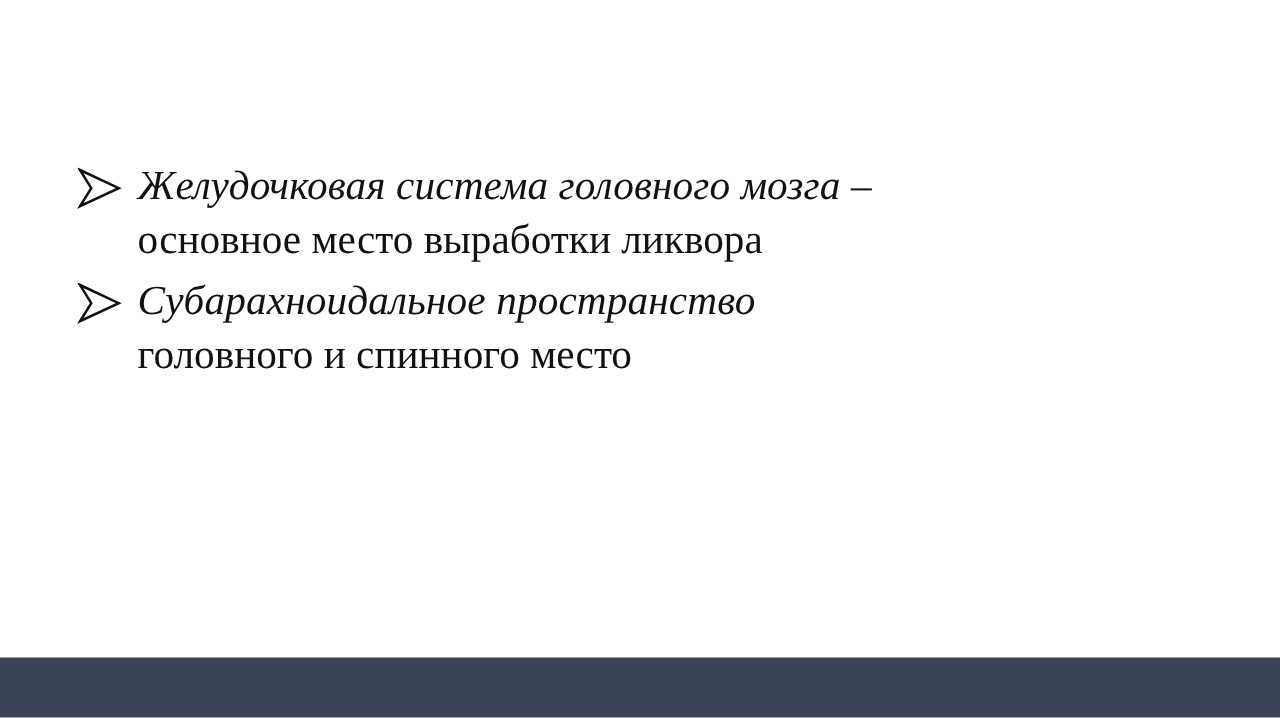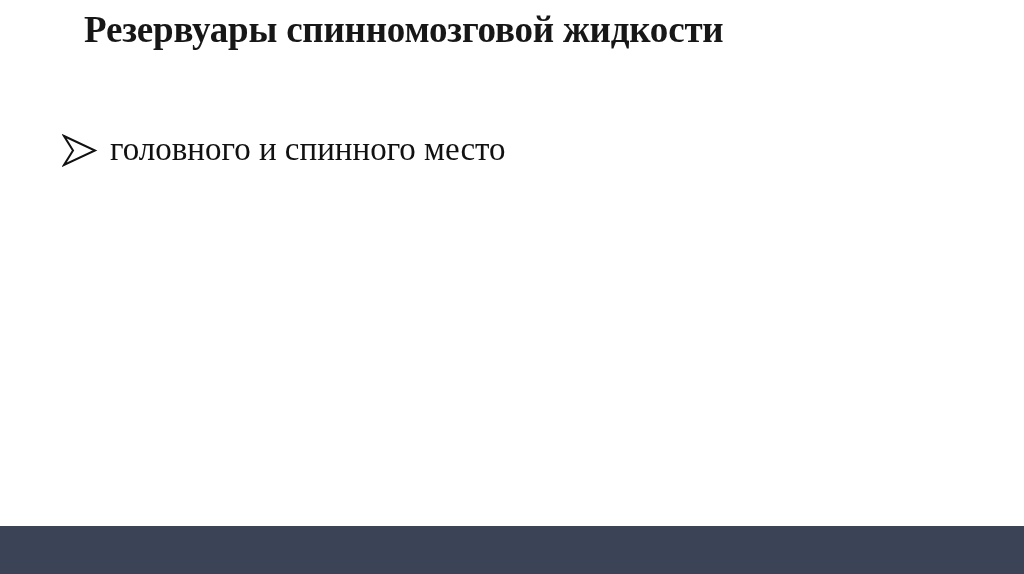--- a/index.html
+++ b/index.html
@@ -103,32 +103,43 @@
     width: 1024px;
     height: 3px;
     background: #ffffff;
   }
 </style>
 </head>
 <body>
 
 <div class="slide">
 
-  <div class="slide-title">Резервуары спинномозговой жидкости</div>
 
   <ul class="bullet-list">
-
 
     <li class="bullet-item">
       <span class="bullet-marker">
         <svg width="36" height="34" viewBox="0 0 36 34" xmlns="http://www.w3.org/2000/svg">
           <path d="M2 2 L33 16.5 L2 31 L11 16.5 Z" fill="#ffffff" stroke="#111111" stroke-width="2" stroke-linejoin="miter"></path>
         </svg>
       </span>
       <span class="bullet-text">
+        <span class="line-italic">Желудочковая система головного мозга –</span>
+        <span class="line-normal">основное место выработки ликвора</span>
+      </span>
+    </li>
+
+    <li class="bullet-item">
+      <span class="bullet-marker">
+        <svg width="36" height="34" viewBox="0 0 36 34" xmlns="http://www.w3.org/2000/svg">
+          <path d="M2 2 L33 16.5 L2 31 L11 16.5 Z" fill="#ffffff" stroke="#111111" stroke-width="2" stroke-linejoin="miter"></path>
+        </svg>
+      </span>
+      <span class="bullet-text">
+        <span class="line-italic">Субарахноидальное пространство</span>
         <span class="line-normal">головного и спинного место</span>
       </span>
     </li>
 
   </ul>
 
   <div class="footer-accent"></div>
   <div class="footer-bar"></div>
 
 </div>

